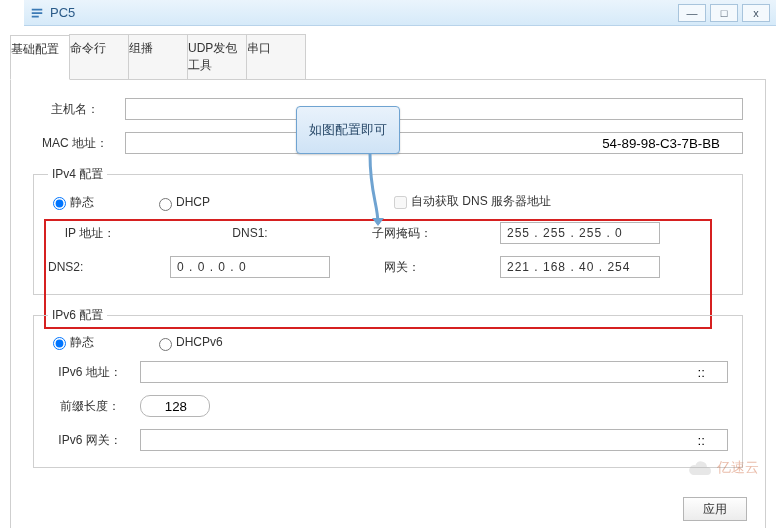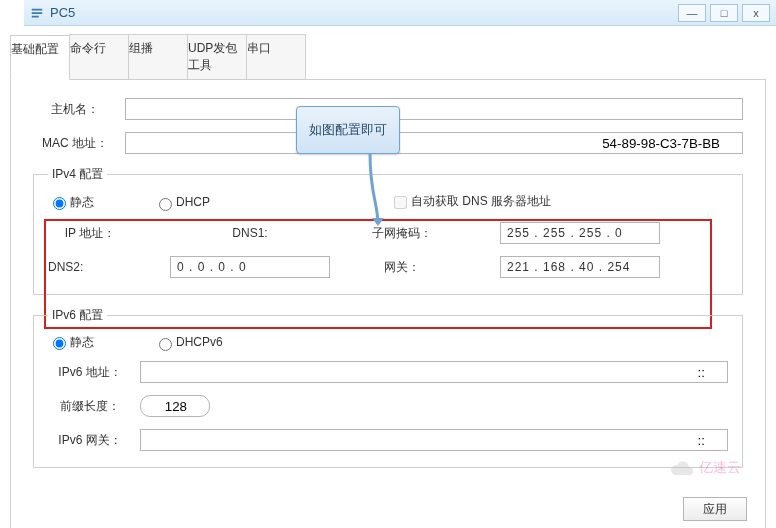--- a/index.html
+++ b/index.html
@@ -24,21 +24,21 @@
   .chk { display: flex; align-items: flex-start; margin-left: 120px; color: #333; }
   .chk input { margin-right: 4px; }
   .grid4 { display: grid; grid-template-columns: 92px 160px 110px 160px; column-gap: 30px; row-gap: 12px; align-items: center; }
   .ipbox { height: 22px; border: 1px solid #b5b5b5; background: #fff; padding: 0 6px; display: flex; align-items: center; letter-spacing: 1px; }
   .small { width: 70px; }
   .highlight { position: absolute; border: 2px solid #d62020; pointer-events: none; }
   .callout { position: absolute; left: 296px; top: 80px; pointer-events: none; }
   .callout .bubble { background: linear-gradient(#e9f2fb,#cfe3f6); border: 1px solid #6fa3d1; border-radius: 4px; padding: 14px 12px; color: #2a4a6a; font-size: 13px; box-shadow: 0 1px 2px rgba(0,0,0,.2); }
   .callout svg { display: block; margin-left: 68px; }
   .apply-btn { position: absolute; right: 18px; bottom: 10px; width: 64px; height: 24px; border: 1px solid #b5b5b5; background: linear-gradient(#fefefe,#ececec); cursor: pointer; text-align:center; line-height:22px; }
-  .watermark { position: absolute; right: 24px; bottom: 54px; opacity: .35; display: flex; align-items: center; color: #ec4899; font-size: 14px; }
+  .watermark { position: absolute; right: 6px; bottom: 54px; opacity: .35; display: flex; align-items: center; color: #c2410c; font-size: 14px; }
   .watermark svg { margin-right: 4px; }
 </style>
 </head>
 <body>
 
 <div class="titlebar">
   <svg class="icon" viewBox="0 0 16 16">
       <path fill="#3b7ab5" d="M2 3h12v2H2zM2 7h12v2H2zM2 11h8v2H2z"></path>
     </svg>
   <span class="title">PC5</span>

